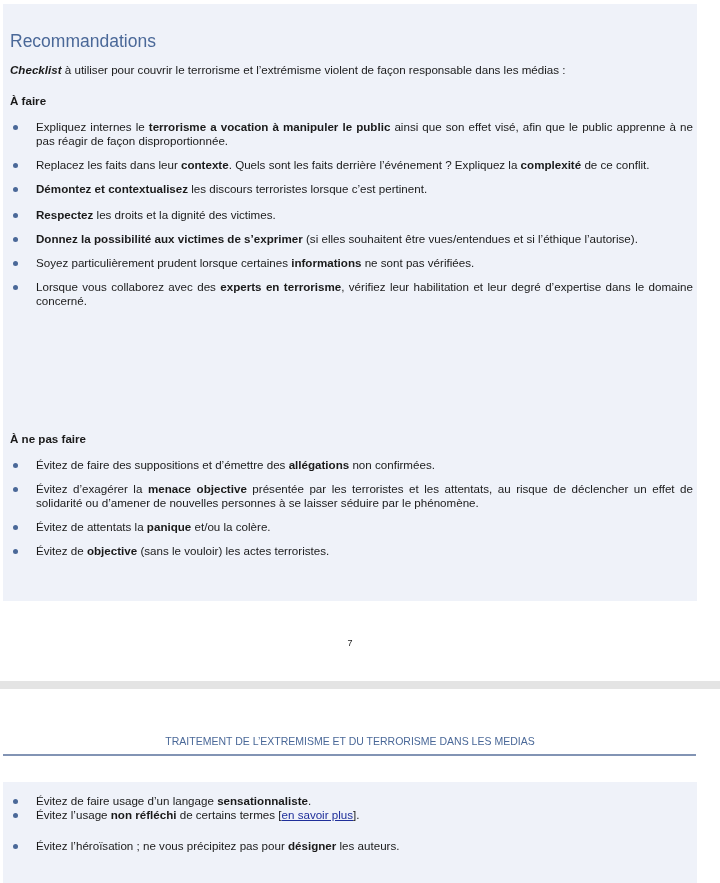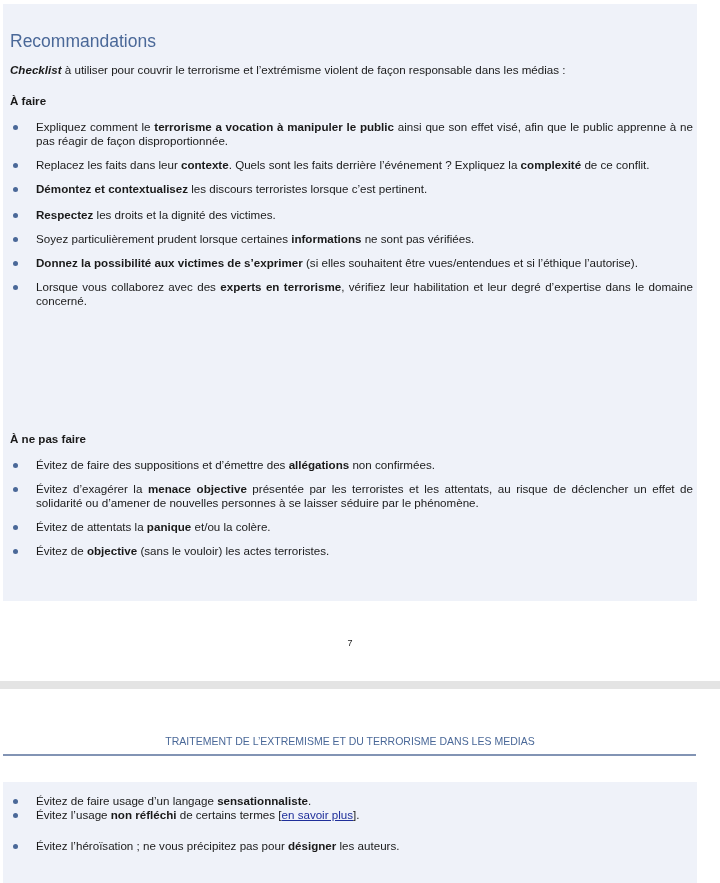--- a/index.html
+++ b/index.html
@@ -32,26 +32,26 @@
 <body>
 
 <div class="page1-box"></div>
 
 <h2 class="title">Recommandations</h2>
 
 <p class="intro"><b><i>Checklist</i></b><span> à utiliser pour couvrir le terrorisme et l’extrémisme violent de façon responsable dans les médias :</span></p>
 
 <h3 class="section-h" style="top:94px">À faire</h3>
 <ul class="bl" id="do-list" style="top:120px">
-    <li><span class="dot"></span><span>Expliquez comment le </span><b>terrorisme a vocation à manipuler le public</b><span> ainsi que son effet visé, afin que le public apprenne à ne pas réagir de façon disproportionnée.</span></li>
+    <li><span class="dot"></span><span>Expliquez internes le </span><b>terrorisme a vocation à manipuler le public</b><span> ainsi que son effet visé, afin que le public apprenne à ne pas réagir de façon disproportionnée.</span></li>
     <li style="margin-top: 10px;"><span class="dot"></span><span>Replacez les faits dans leur </span><b>contexte</b><span>. Quels sont les faits derrière l’événement ? Expliquez la </span><b>complexité</b><span> de ce conflit.</span></li>
     <li style="margin-top: 10px;"><span class="dot"></span><b>Démontez et contextualisez</b><span> les discours terroristes lorsque c’est pertinent.</span></li>
     <li style="margin-top: 12px;"><span class="dot"></span><b>Respectez</b><span> les droits et la dignité des victimes.</span></li>
+    <li style="margin-top: 10px;"><span class="dot"></span><b>Donnez la possibilité aux victimes de s’exprimer</b><span> (si elles souhaitent être vues/entendues et si l’éthique l’autorise).</span></li>
     <li style="margin-top: 10px;"><span class="dot"></span><span>Soyez particulièrement prudent lorsque certaines </span><b>informations</b><span> ne sont pas vérifiées.</span></li>
-    <li style="margin-top: 10px;"><span class="dot"></span><b>Donnez la possibilité aux victimes de s’exprimer</b><span> (si elles souhaitent être vues/entendues et si l’éthique l’autorise).</span></li>
     <li style="margin-top: 10px;"><span class="dot"></span><span>Lorsque vous collaborez avec des </span><b>experts en terrorisme</b><span>, vérifiez leur habilitation et leur degré d’expertise dans le domaine concerné.</span></li>
   </ul>
 
 <h3 class="section-h" style="top:432px">À ne pas faire</h3>
 <ul class="bl" id="dont-list" style="top:458px">
     <li><span class="dot"></span><span>Évitez de faire des suppositions et d’émettre des </span><b>allégations</b><span> non confirmées.</span></li>
     <li style="margin-top: 10px;"><span class="dot"></span><span>Évitez d’exagérer la </span><b>menace objective</b><span> présentée par les terroristes et les attentats, au risque de déclencher un effet de solidarité ou d’amener de nouvelles personnes à se laisser séduire par le phénomène.</span></li>
     <li style="margin-top: 10px;"><span class="dot"></span><span>Évitez de attentats la </span><b>panique</b><span> et/ou la colère.</span></li>
     <li style="margin-top: 10px;"><span class="dot"></span><span>Évitez de </span><b>objective</b><span> (sans le vouloir) les actes terroristes.</span></li>
   </ul>

